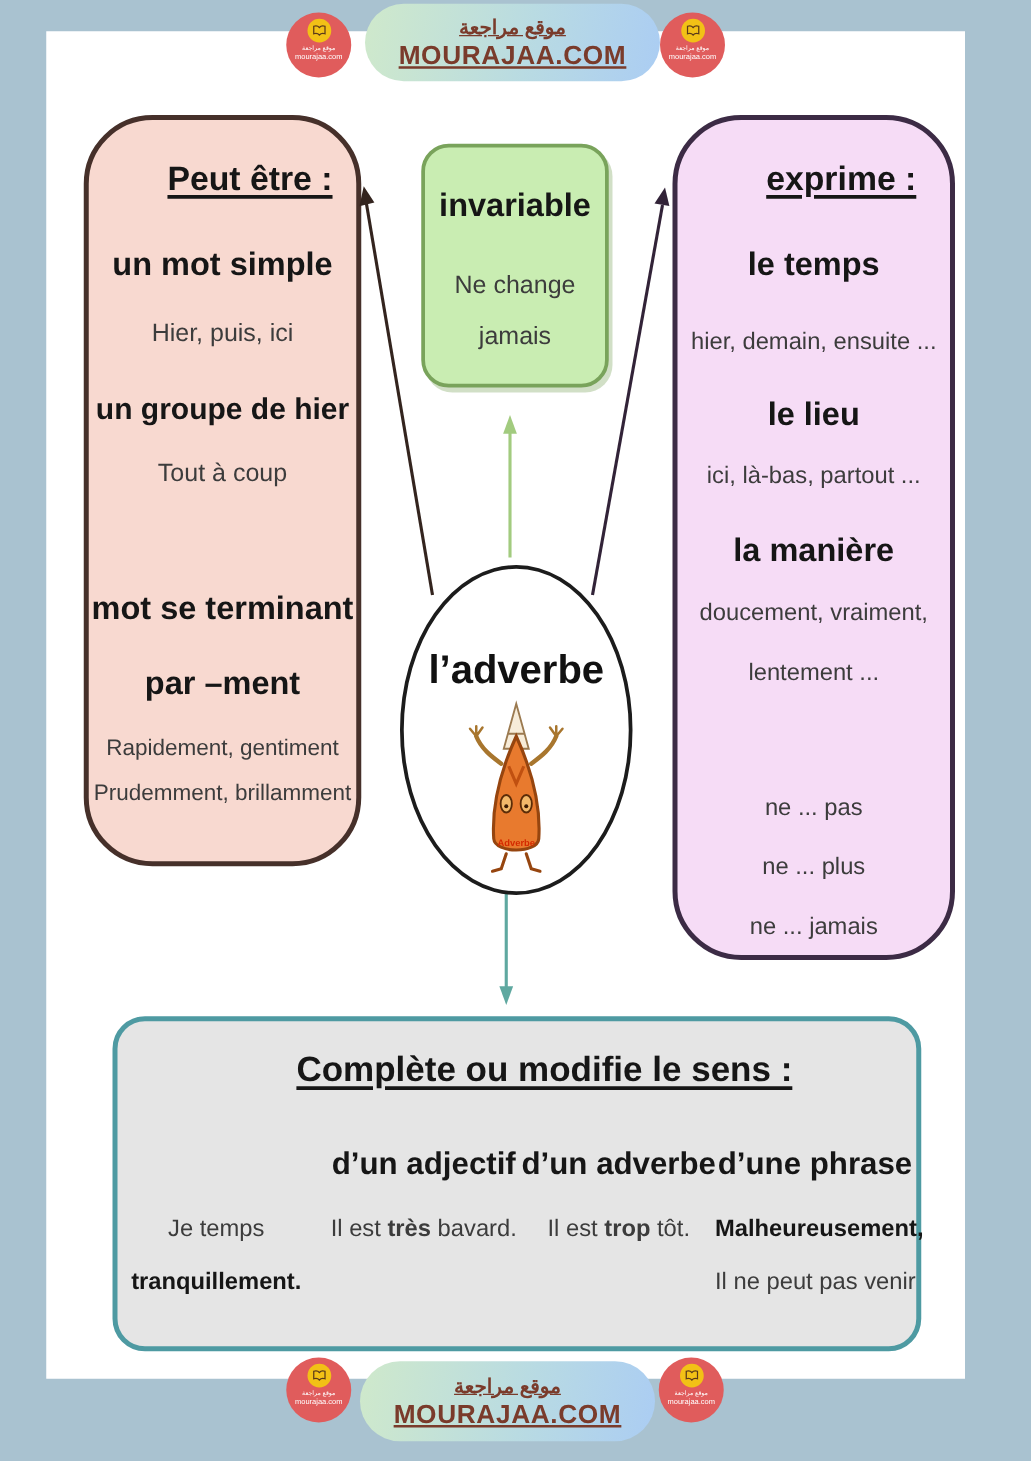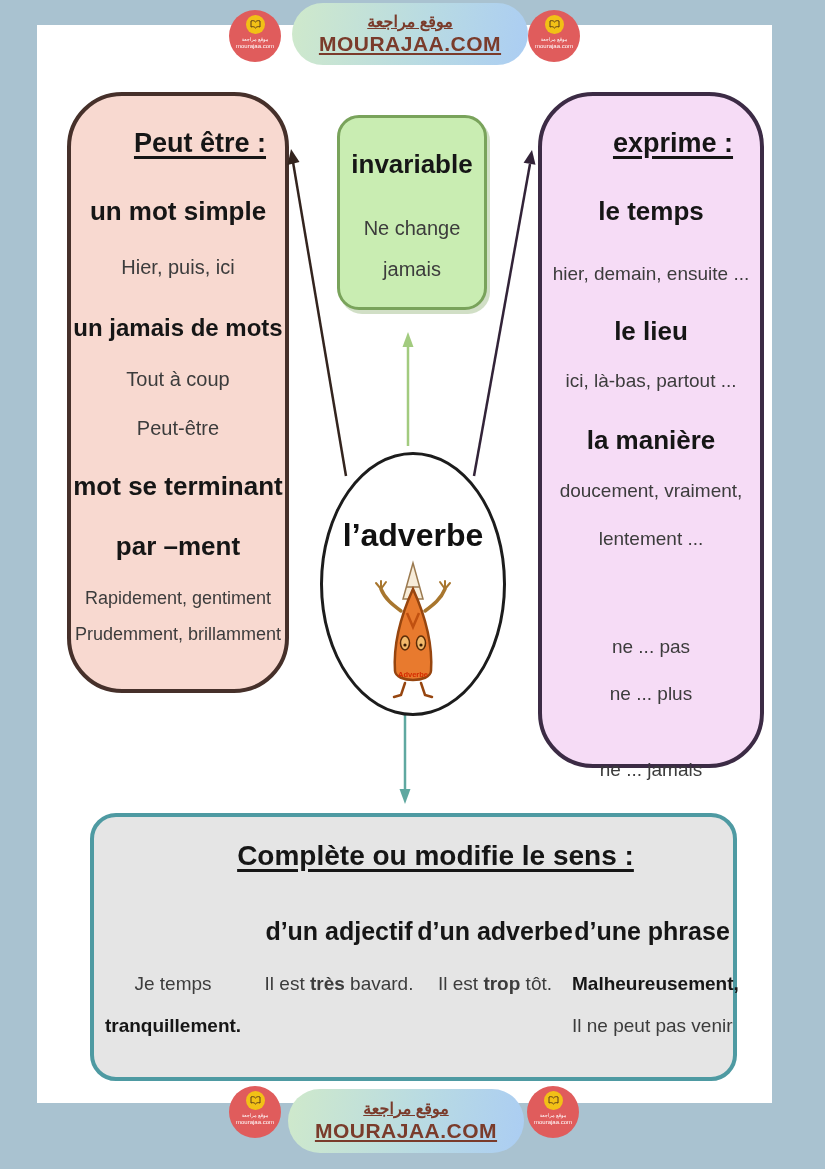--- a/index.html
+++ b/index.html
@@ -59,23 +59,22 @@
     <line x1="408" y1="446" x2="408" y2="346" stroke="#a2cb7f" stroke-width="2.5"></line>
     <polygon points="408,332 413.5,347 402.5,347" fill="#a2cb7f"></polygon>
     <line x1="405" y1="712" x2="405" y2="790" stroke="#5fa8a0" stroke-width="2.5"></line>
     <polygon points="405,804 399.5,789 410.5,789" fill="#5fa8a0"></polygon>
   </svg>
 
   <div class="box box-peut">
     <div class="ln b u f27" style="top:33px">Peut être :</div>
     <div class="ln b f26" style="top:102px">un mot simple</div>
     <div class="ln sub f20" style="top:161px">Hier, puis, ici</div>
-    <div class="ln b f24" style="top:219px">un jamais de mots</div>
+    <div class="ln b f24" style="top:219px">un groupe de hier</div>
     <div class="ln sub f20" style="top:273px">Tout à coup</div>
-    <div class="ln sub f20" style="top:322px">Peut-être</div>
     <div class="ln b f26" style="top:377px">mot se terminant</div>
     <div class="ln b f26" style="top:437px">par –ment</div>
     <div class="ln sub f18" style="top:493px">Rapidement, gentiment</div>
     <div class="ln sub f18" style="top:529px">Prudemment, brillamment</div>
   </div>
 
   <div class="box box-inv">
     <div class="ln b f26" style="top:33px">invariable</div>
     <div class="ln sub f20" style="top:100px">Ne change</div>
     <div class="ln sub f20" style="top:141px">jamais</div>
@@ -85,21 +84,21 @@
     <div class="ln b u f27" style="top:33px">exprime :</div>
     <div class="ln b f26" style="top:102px">le temps</div>
     <div class="ln sub f19" style="top:168px">hier, demain, ensuite ...</div>
     <div class="ln b f26" style="top:222px">le lieu</div>
     <div class="ln sub f19" style="top:275px">ici, là-bas, partout ...</div>
     <div class="ln b f26" style="top:331px">la manière</div>
     <div class="ln sub f19" style="top:385px">doucement, vraiment,</div>
     <div class="ln sub f19" style="top:433px">lentement ...</div>
     <div class="ln sub f19" style="top:541px">ne ... pas</div>
     <div class="ln sub f19" style="top:588px">ne ... plus</div>
-    <div class="ln sub f19" style="top:664px">ne ... jamais</div>
+    <div class="ln sub f19" style="top:636px">ne ... jamais</div>
   </div>
 
   <div class="ellipse">
     <div class="title">l’adverbe</div>
     <svg class="mascot" width="84" height="145" viewBox="0 0 84 145">
       <path d="M42,4 L32,40 L52,40 Z" fill="#f7ecd9" stroke="#9b7a50" stroke-width="1.5"></path>
       <line x1="35.5" y1="28" x2="48.5" y2="28" stroke="#9b7a50" stroke-width="1.5"></line>
       <path d="M30,52 C22,46 14,40 10,30" fill="none" stroke="#a8762e" stroke-width="3.5" stroke-linecap="round"></path>
       <path d="M54,52 C62,46 70,40 74,30" fill="none" stroke="#a8762e" stroke-width="3.5" stroke-linecap="round"></path>
       <path d="M10,30 L5,24 M10,30 L10,22 M10,30 L15,23" stroke="#a8762e" stroke-width="2" stroke-linecap="round"></path>

